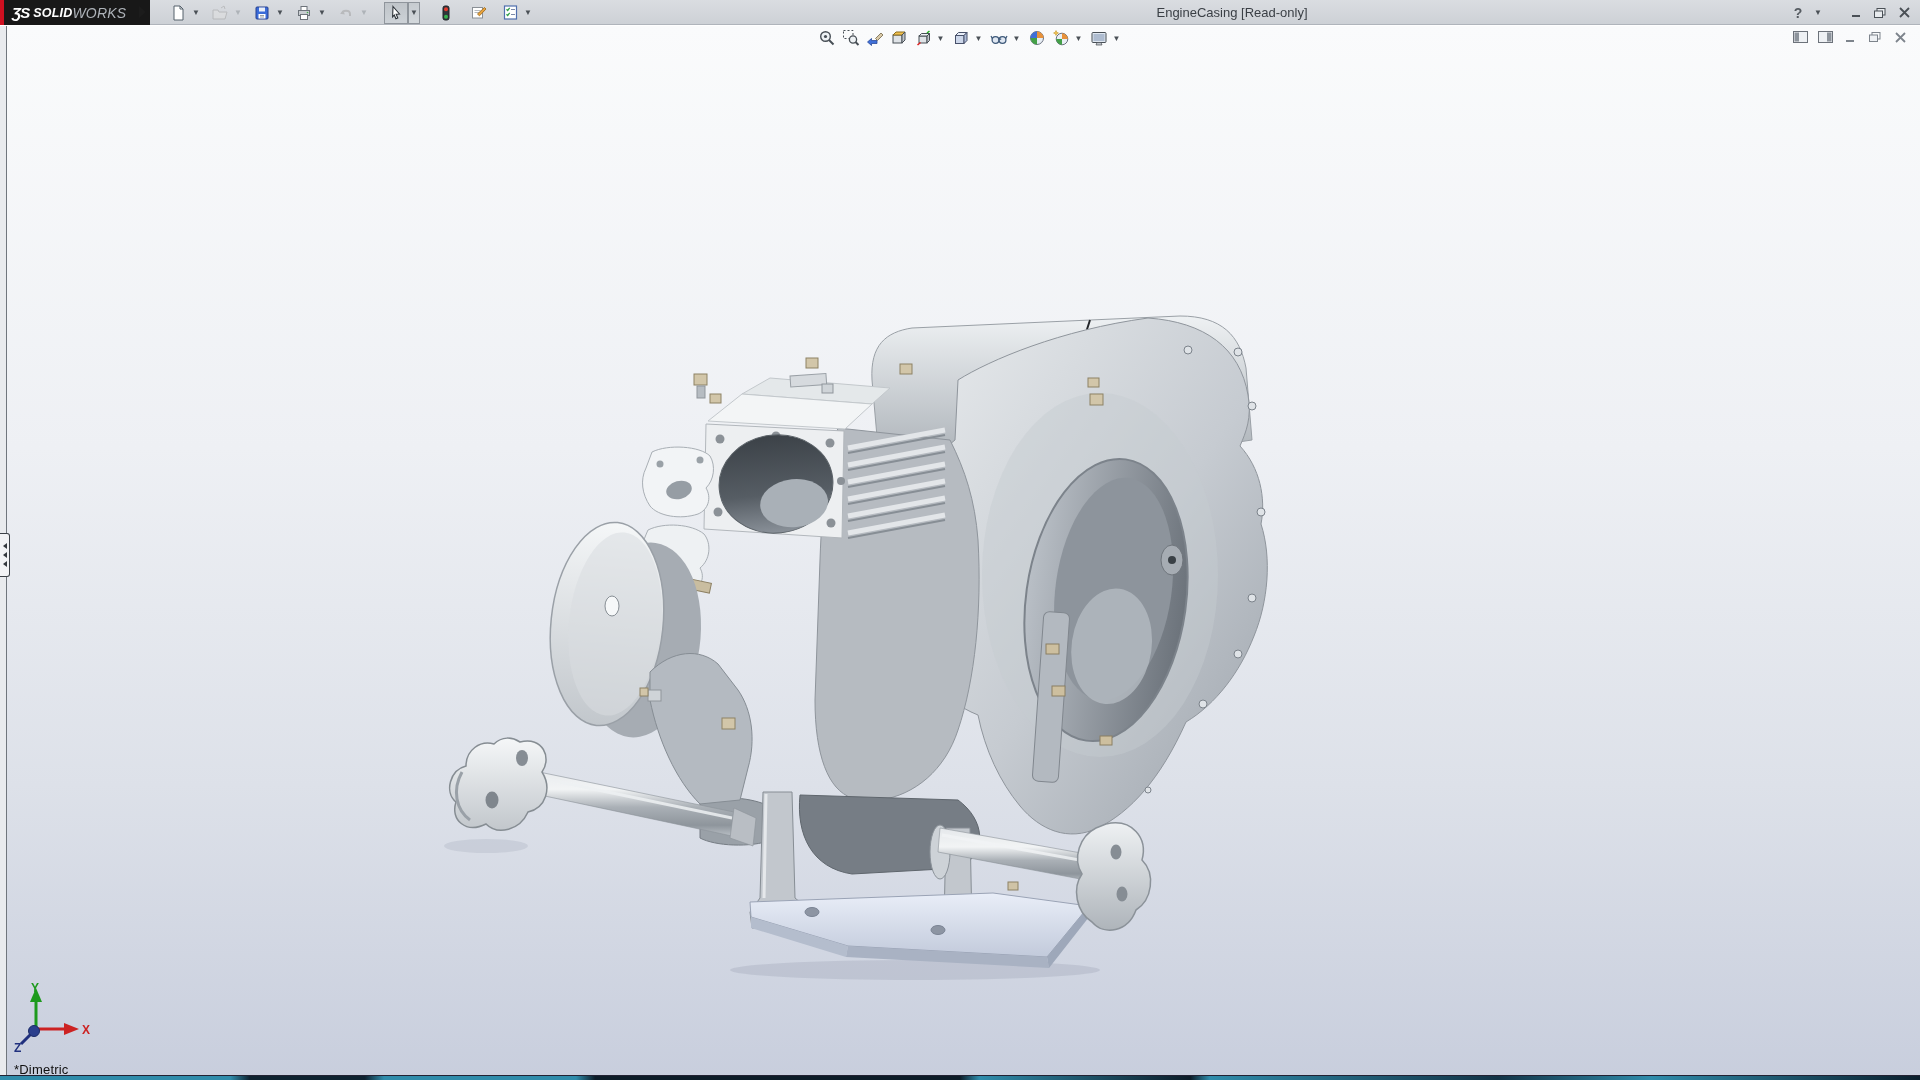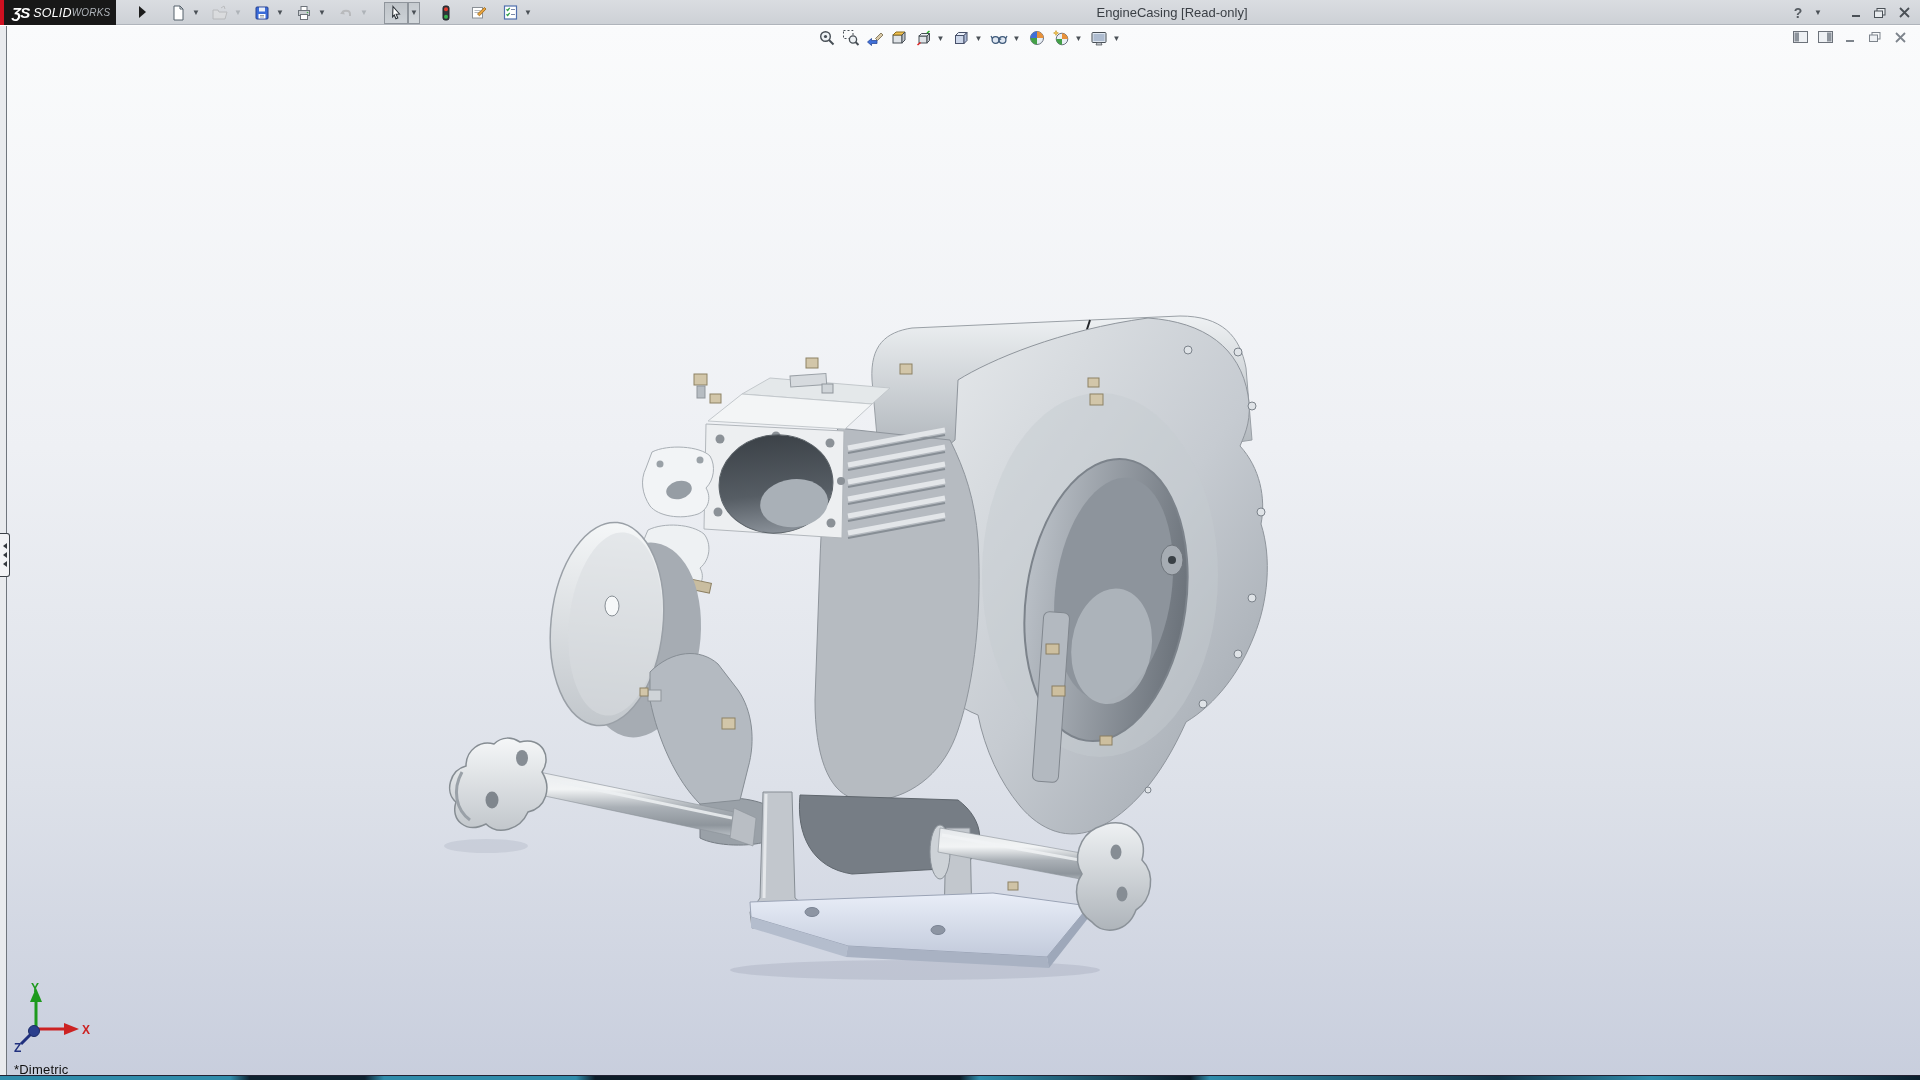--- a/index.html
+++ b/index.html
@@ -7,39 +7,39 @@
     --icon_stroke:#474e55; --disabled:#b7bbc0; --text:#2f3338;
     --viewport_top:#fafbfc; --viewport_mid:#eef0f4; --viewport_bottom:#c8cedd;
     --statusline_teal:#2f8cab; --statusline_dark:#0e2230;
   }
   *{box-sizing:border-box;}
   html,body{margin:0;padding:0;width:1920px;height:1080px;overflow:hidden;
     font-family:"Liberation Sans", sans-serif;color:var(--text);}
   
   .titlebar{position:absolute;left:0;top:0;width:1920px;height:25px;
     background:linear-gradient(180deg,#dadde1,#cdd1d6);border-bottom:1px solid var(--titlebar_border);}
-  .logo{position:absolute;left:0;top:0;height:25px;width:116px;background:var(--logo_bg);
+  .logo{position:absolute;left:0;top:0;height:25px;width:150px;background:var(--logo_bg);
     display:flex;align-items:center;padding-left:12px;}
   .logo-red{position:absolute;left:0;top:0;width:4px;height:25px;background:var(--logo_red);}
   .logo-glyph{color:#fff;font-weight:bold;font-style:italic;font-size:15px;margin-right:4px;letter-spacing:-1px;}
-  .logo-bold{color:#fff;font-weight:normal;font-size:12.5px;font-style:italic;letter-spacing:.2px;}
-  .logo-light{color:#aeb3b9;font-size:10px;font-style:italic;letter-spacing:.2px;}
+  .logo-bold{color:#fff;font-weight:bold;font-size:12.5px;font-style:italic;letter-spacing:.2px;}
+  .logo-light{color:#aeb3b9;font-size:14px;font-style:italic;letter-spacing:.2px;}
   .flyout{position:absolute;left:139px;top:6px;width:0;height:0;cursor:pointer;
     border-left:7px solid #1c1c1c;border-top:6px solid transparent;border-bottom:6px solid transparent;}
   .tb{position:absolute;left:166px;top:1px;height:23px;display:flex;align-items:center;}
   .tbb{background:transparent;border:1px solid transparent;width:24px;height:22px;padding:0;
     display:flex;align-items:center;justify-content:center;cursor:pointer;}
   .tbb.disabled{filter:grayscale(1);opacity:.5;}
   .tbb.active{background:linear-gradient(180deg,#bfc4c9,#cdd2d7);border:1px solid #8f959c;}
   .dd{width:12px;height:22px;display:flex;align-items:center;justify-content:center;
     font-size:8px;color:#4a5056;cursor:pointer;margin-right:6px;}
   .dd.disabled{color:#aeb3b8;}
   .dd.boxed{border:1px solid #8f959c;background:linear-gradient(180deg,#c6cbd0,#d3d8dc);height:22px;}
   .gap{width:8px;}
-  .title{position:absolute;left:1172px;top:5px;transform:translateX(-50%);
+  .title{position:absolute;left:1232px;top:5px;transform:translateX(-50%);
     font-size:13px;color:#3a3f45;white-space:nowrap;}
   .winctl{position:absolute;right:6px;top:0;height:25px;display:flex;align-items:center;gap:4px;}
   .wbtn{width:20px;height:18px;display:flex;align-items:center;justify-content:center;cursor:pointer;
     color:#4a5056;font-size:13px;background:transparent;border:none;padding:0;}
   .helpq{font-weight:bold;font-size:14px;color:#555b61;}
   
   .viewport{position:absolute;left:0;top:26px;width:1920px;height:1054px;
     background:linear-gradient(180deg,var(--viewport_top) 0%,var(--viewport_mid) 40%,#dde1e9 72%,var(--viewport_bottom) 100%);}
   .left-strip{position:absolute;left:0;top:0;width:7px;height:1054px;background:#e9ebee;border-right:1px solid #70767d;}
   .collapse-tab{position:absolute;left:0;top:507px;width:10px;height:44px;background:#f2f3f5;

